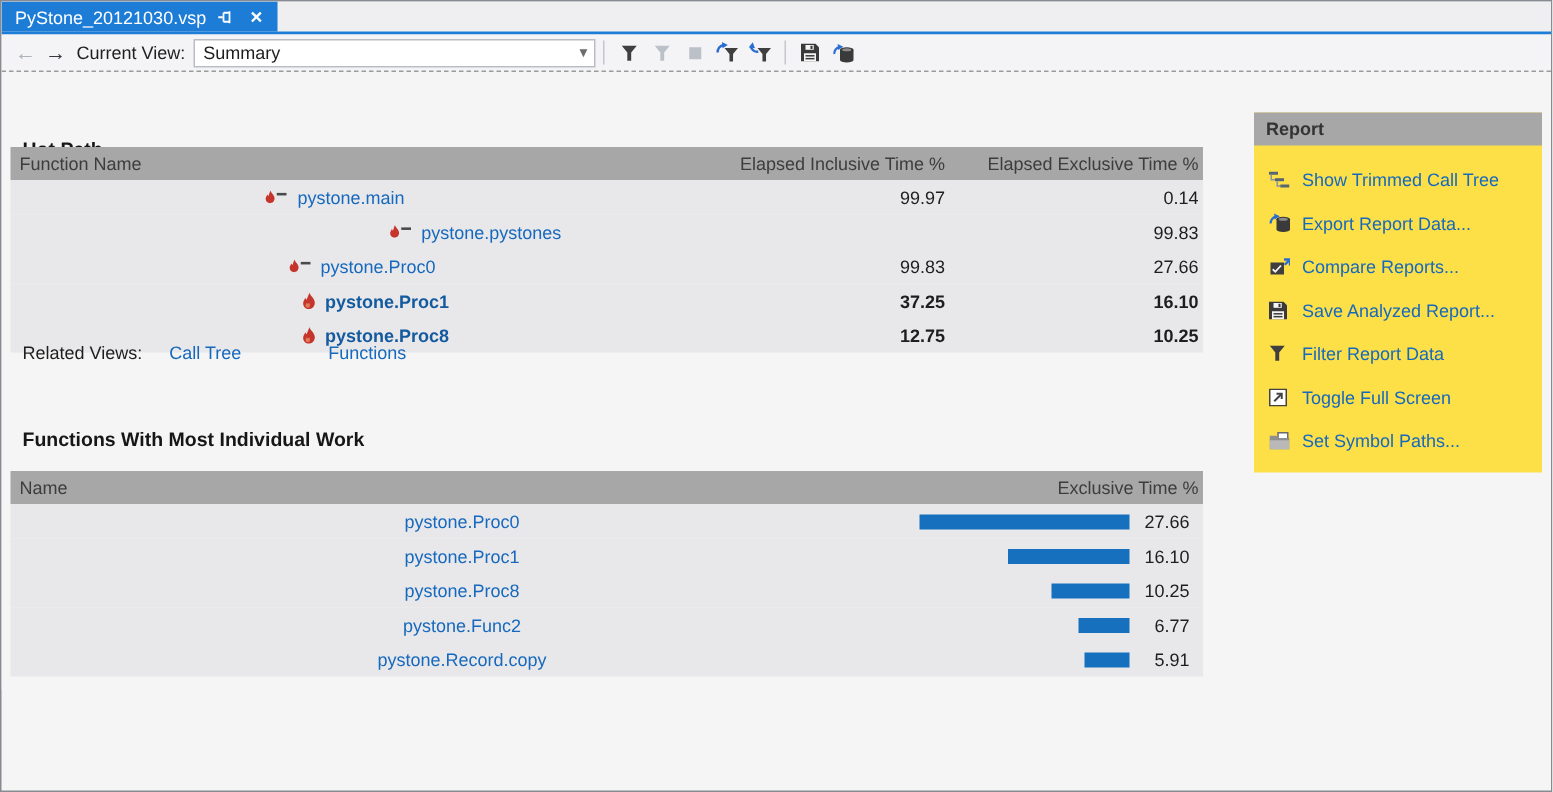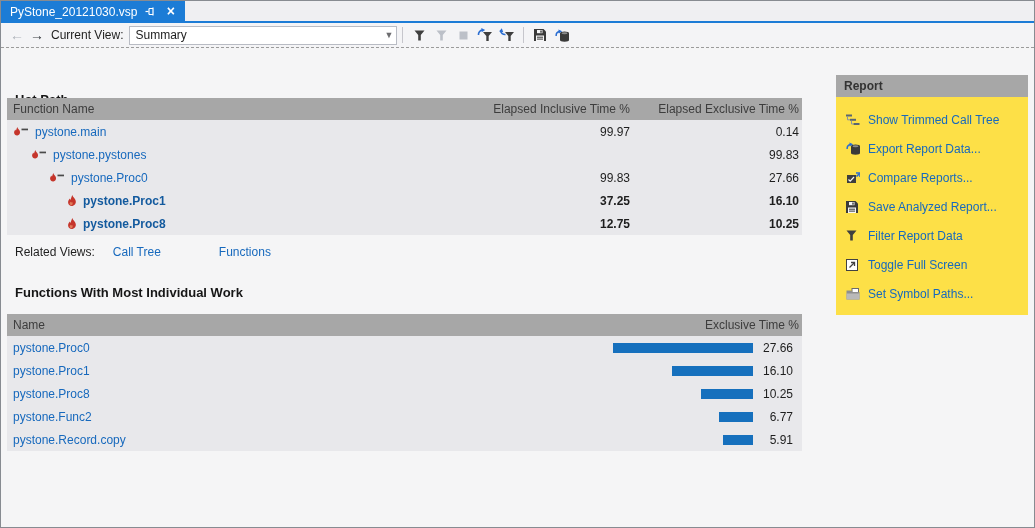--- a/index.html
+++ b/index.html
@@ -50,21 +50,21 @@
   .content { position:relative; width:100%; height:412px; background:#F5F5F6; }
   .section-title { position:absolute; font-size:13px; font-weight:bold; color:#161616; }
   .tbl { position:absolute; left:6px; width:795px; }
   .tbl-head { display:flex; background:#A7A7A7; height:22px; align-items:center; }
   .tbl-head .hc { font-size:12px; color:#3D3D3D; }
   .hc-name { flex:1; padding-left:6px; }
   .hc-num  { text-align:right; padding-right:3px; }
   .w-incl { width:200px; }
   .w-excl { width:169px; }
   .tbl-row { display:flex; align-items:center; height:23px; background:#E8E8EB; font-size:12px; }
-  .cell-name { flex:1; display:flex; align-items:center; min-width:0; }
+  .cell-name { flex:1; display:flex; align-items:center; min-width:0;justify-content:center; }
   .cell-num { text-align:right; padding-right:3px; color:#1E1E1E; }
   .row-icon { display:flex; align-items:center; margin-right:6px; }
   .fn-link { color:#1769BD; cursor:pointer; white-space:nowrap; }
   .bold-row .fn-link { font-weight:bold; color:#135A9E; }
   .bold-row .cell-num { font-weight:bold; }
   
   .related { position:absolute; left:14px; display:flex; align-items:center; font-size:12px; color:#1E1E1E; }
   .related .rv-label { margin-right:18px; }
   .related .rv-link { margin-right:14px; color:#1769BD; cursor:pointer; }
   
@@ -240,21 +240,21 @@
                 </svg>
               </span>
               <span class="fn-link">pystone.Proc8</span>
             </div>
             <div class="cell-num w-incl">12.75</div>
             <div class="cell-num w-excl">10.25</div>
           </div>
         </div>
     </div>
 
-    <div class="related" style="top:197px;">
+    <div class="related" style="top:180px;">
       <span class="rv-label">Related Views:</span>
       <span id="related-links" style="display:flex;gap:44px;">
           <span class="rv-link">Call Tree</span>
           <span class="rv-link">Functions</span>
         </span>
     </div>
 
     <div class="section-title" style="left:14px; top:237px;">Functions With Most Individual Work</div>
 
     <div class="tbl" style="top:266px;">

